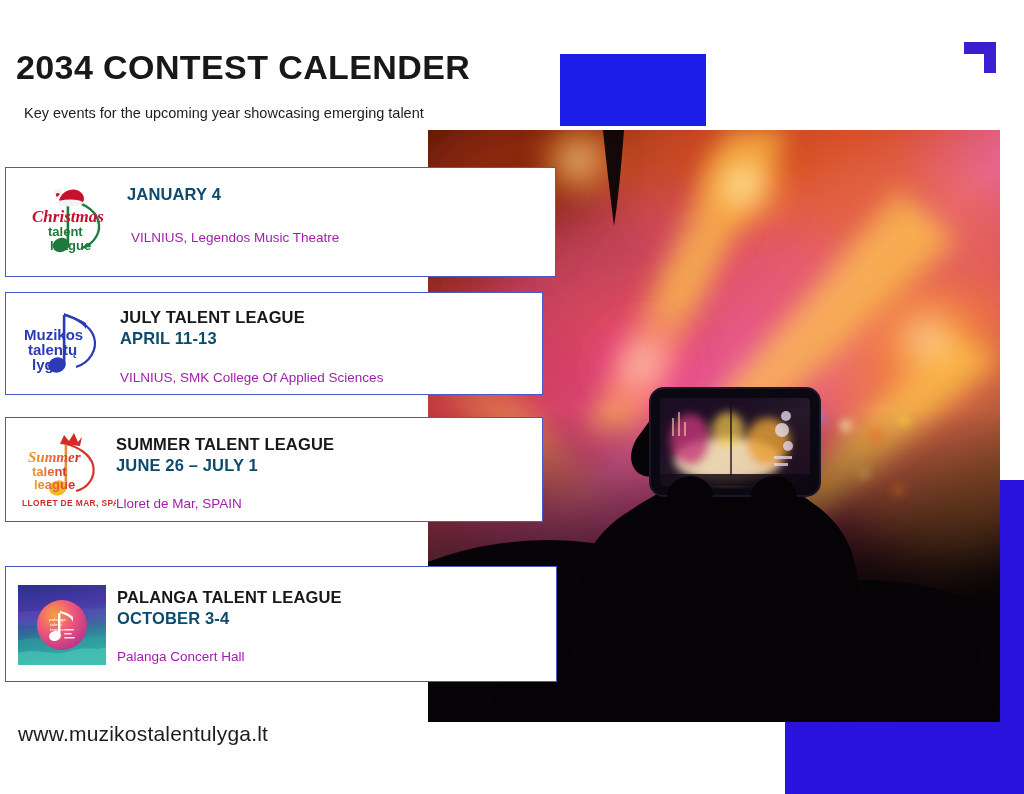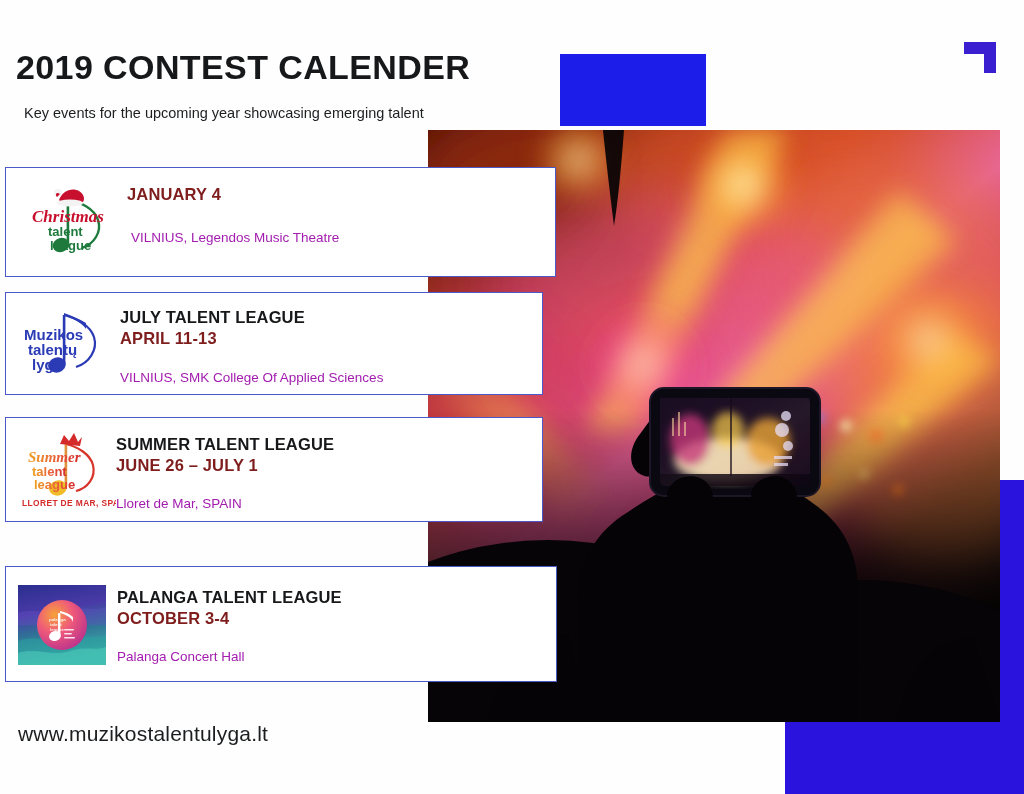--- a/index.html
+++ b/index.html
@@ -55,21 +55,21 @@
   }
   .card .logo{
     position:absolute;left:0;top:0;display:block;
   }
   .card .txt{position:absolute;}
   .card .ev-title{
     font-size:16.5px;font-weight:bold;color:#16181a;
     line-height:1.27;letter-spacing:0.15px;white-space:nowrap;
   }
   .card .ev-date{
-    font-size:16.5px;font-weight:bold;color:#7f1d1d;
+    font-size:16.5px;font-weight:bold;color:#0c4a6e;
     line-height:1.27;letter-spacing:0.15px;white-space:nowrap;
   }
   .card .ev-venue{
     font-size:13.5px;color:#a21caf;white-space:nowrap;
   }
 
   #card-1{left:5px;top:167px;width:551px;height:110px;}
   #card-1 .logo{left:18px;top:18px;width:96px;height:76px;}
   #card-1 .txt{left:121px;top:16px;}
   #card-1 .ev-venue{margin-top:25px;margin-left:4px;}
@@ -259,21 +259,21 @@
 
       <g fill="#050305">
         <path d="M246 352 C256 344 272 344 280 354 C288 364 286 378 276 384
                  C264 392 248 388 242 376 C237 366 239 358 246 352 Z"></path>
         <path d="M330 352 C340 344 356 344 364 354 C372 364 370 378 360 384
                  C348 392 332 388 326 376 C321 366 323 358 330 352 Z"></path>
       </g>
     </svg>
   </div>
 
-  <div class="page-title">2019 CONTEST CALENDER</div>
+  <div class="page-title">2034 CONTEST CALENDER</div>
   <div class="page-subtitle">Key events for the upcoming year showcasing emerging talent</div>
 
   <div class="card" id="card-1">
     <div class="logo">
       <svg viewBox="0 0 96 76" width="96" height="76" aria-hidden="true">
 
         <g fill="none" stroke="#1e7a3c" stroke-width="2.4">
           <path d="M44 14 C56 16 70 22 74 34 C78 46 70 58 58 62"></path>
         </g>
         <rect x="42.6" y="14" width="2.6" height="44" fill="#1e7a3c"></rect>

